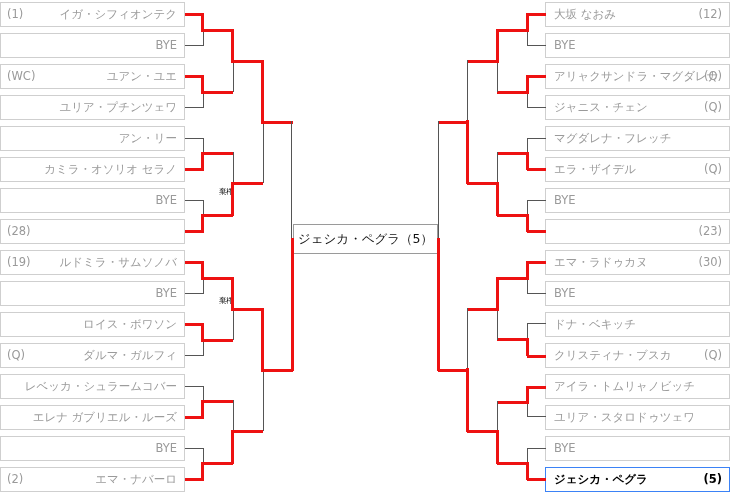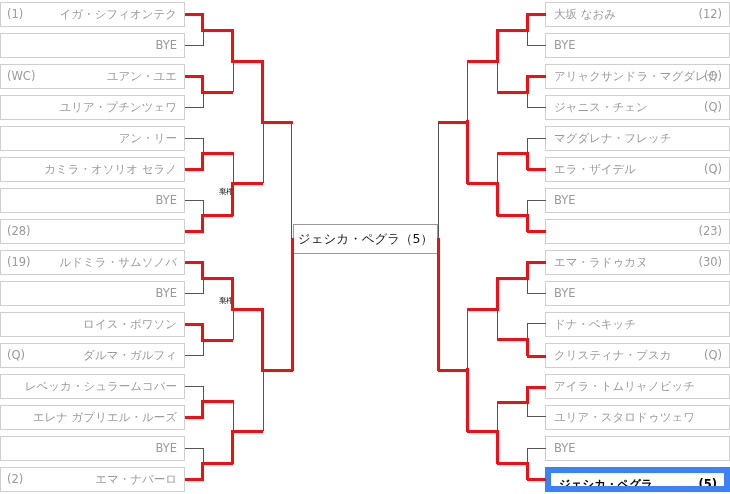--- a/index.html
+++ b/index.html
@@ -23,21 +23,21 @@
   .left.slot{width:185px;}
   .left.slot .seed{left:6px;}
   .left.slot .pname{right:7px;}
 
   
   .right.slot{width:185px;}
   .right.slot .pname{left:8px;}
   .right.slot .seed{right:7px;}
 
   .slot.champion{
-    border:6px solid #3b82f6;color:#000000;font-weight:bold;
+    border:1px solid #3b82f6;color:#000000;font-weight:bold;
   }
 
   .centerbox{
     position:absolute;box-sizing:border-box;
     border:1px solid #9a9a9a;background:#ffffff;
     font-size:12.5px;color:#111111;
     text-align:center;white-space:nowrap;
     height:30px;line-height:28px;
   }
 

